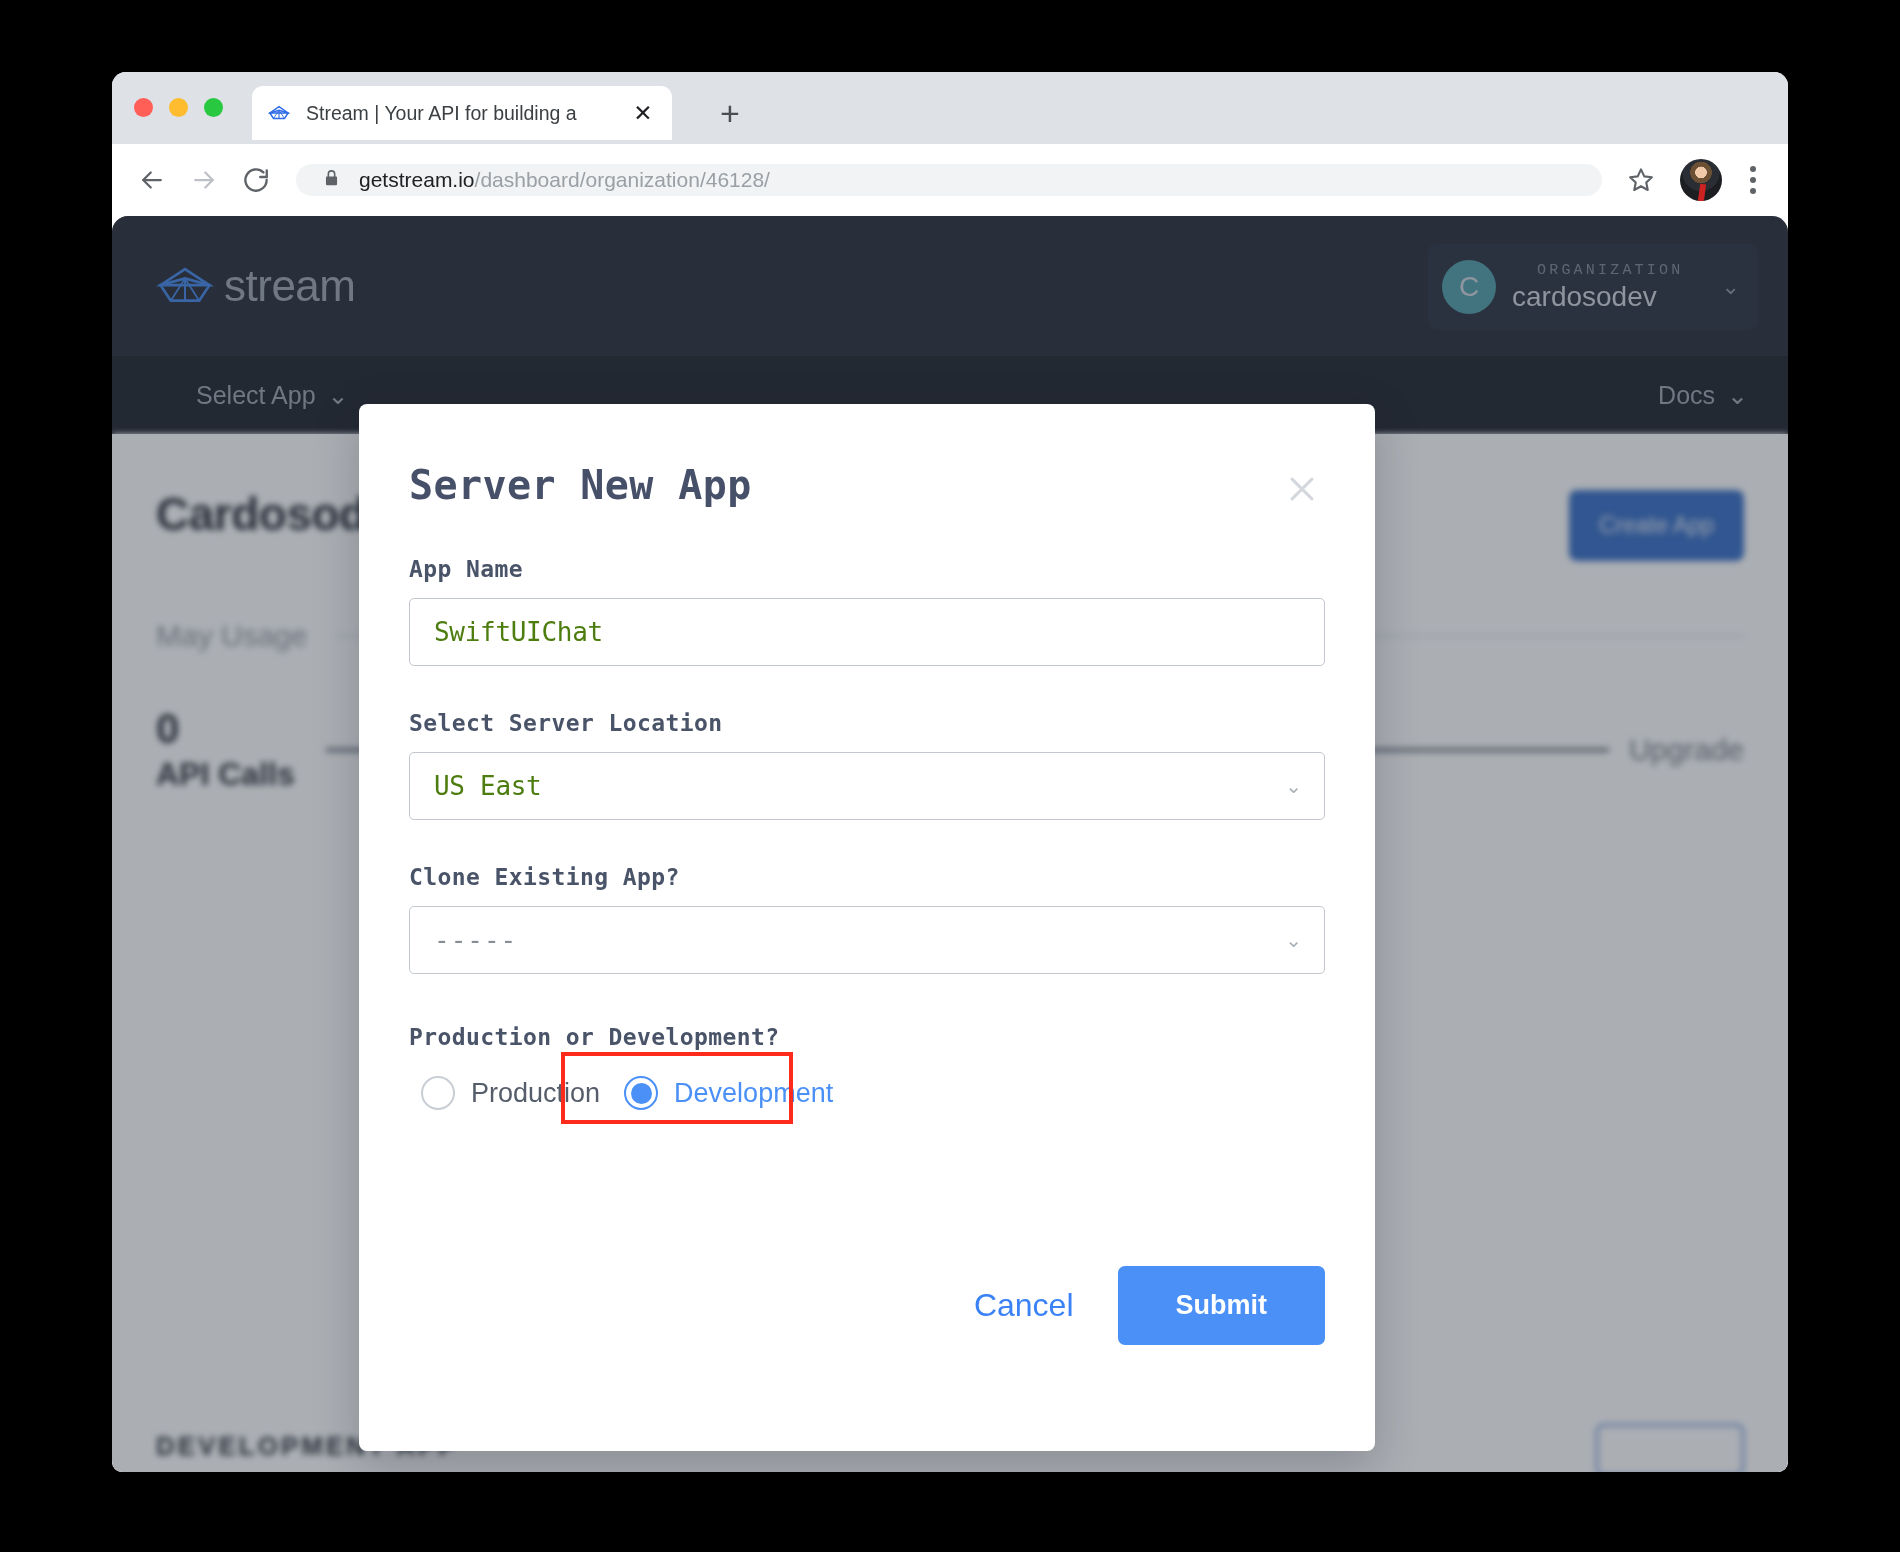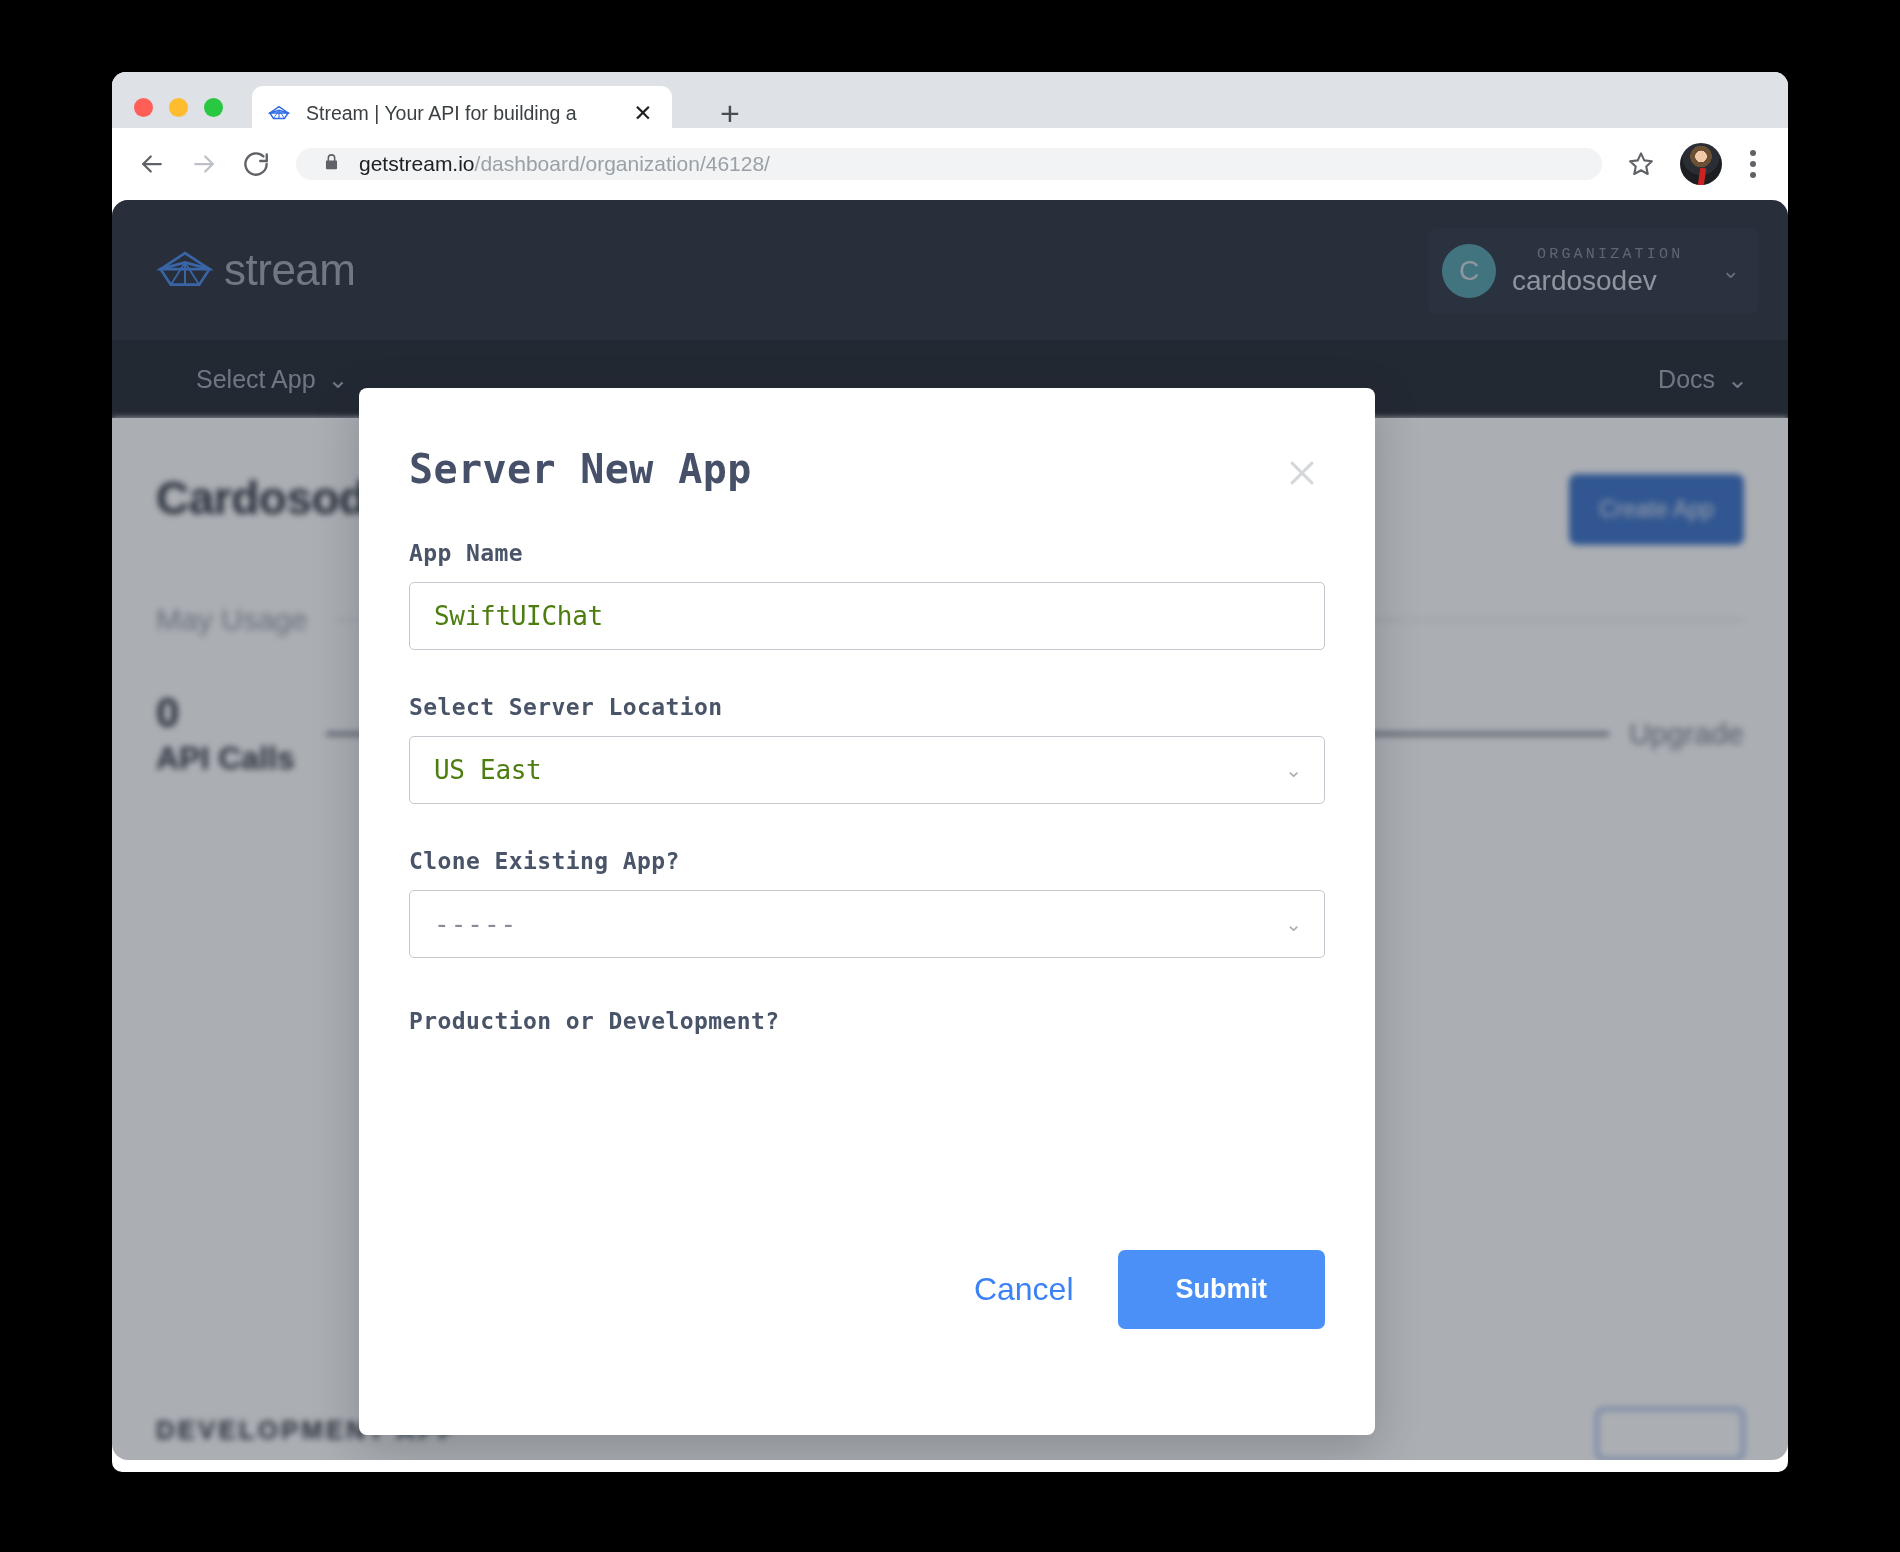--- a/index.html
+++ b/index.html
@@ -21,21 +21,21 @@
     height: 1400px;
     background: #ffffff;
     border-radius: 14px 14px 10px 10px;
     box-shadow: 0 22px 70px rgba(0,0,0,0.85), 0 8px 28px rgba(0,0,0,0.6);
     overflow: hidden;
   }
 
   
   #tab-strip {
     position: relative;
-    height: 56px;
+    height: 72px;
     background: #dee1e6;
     padding-left: 42px;
   }
   #traffic-lights {
     position: absolute;
     left: 22px; top: 26px;
     display: flex; gap: 16px;
   }
   .light { width: 19px; height: 19px; border-radius: 50%; }
   .light.red { background: #ff5f57; }
@@ -573,20 +573,31 @@
       <div class="field-group">
         <label class="field-label">Clone Existing App?</label>
         <div class="field-control">
           <span class="field-value placeholder">-----</span>
           <span class="field-chevron">⌄</span>
         </div>
       </div>
 
       <div id="radio-group-wrap">
         <label class="field-label">Production or Development?</label>
+        <div id="radio-row">
+          <div class="radio-option">
+            <span class="radio-circle"></span>
+            <span class="radio-label">Production</span>
+          </div>
+          <div class="radio-option">
+            <span class="radio-circle checked"></span>
+            <span class="radio-label active">Development</span>
+          </div>
+          <div id="annotation-box"></div>
+        </div>
       </div>
 
       <div id="modal-actions">
         <button id="cancel-button">Cancel</button>
         <button id="submit-button">Submit</button>
       </div>
 
     </div>
 
   </div>

